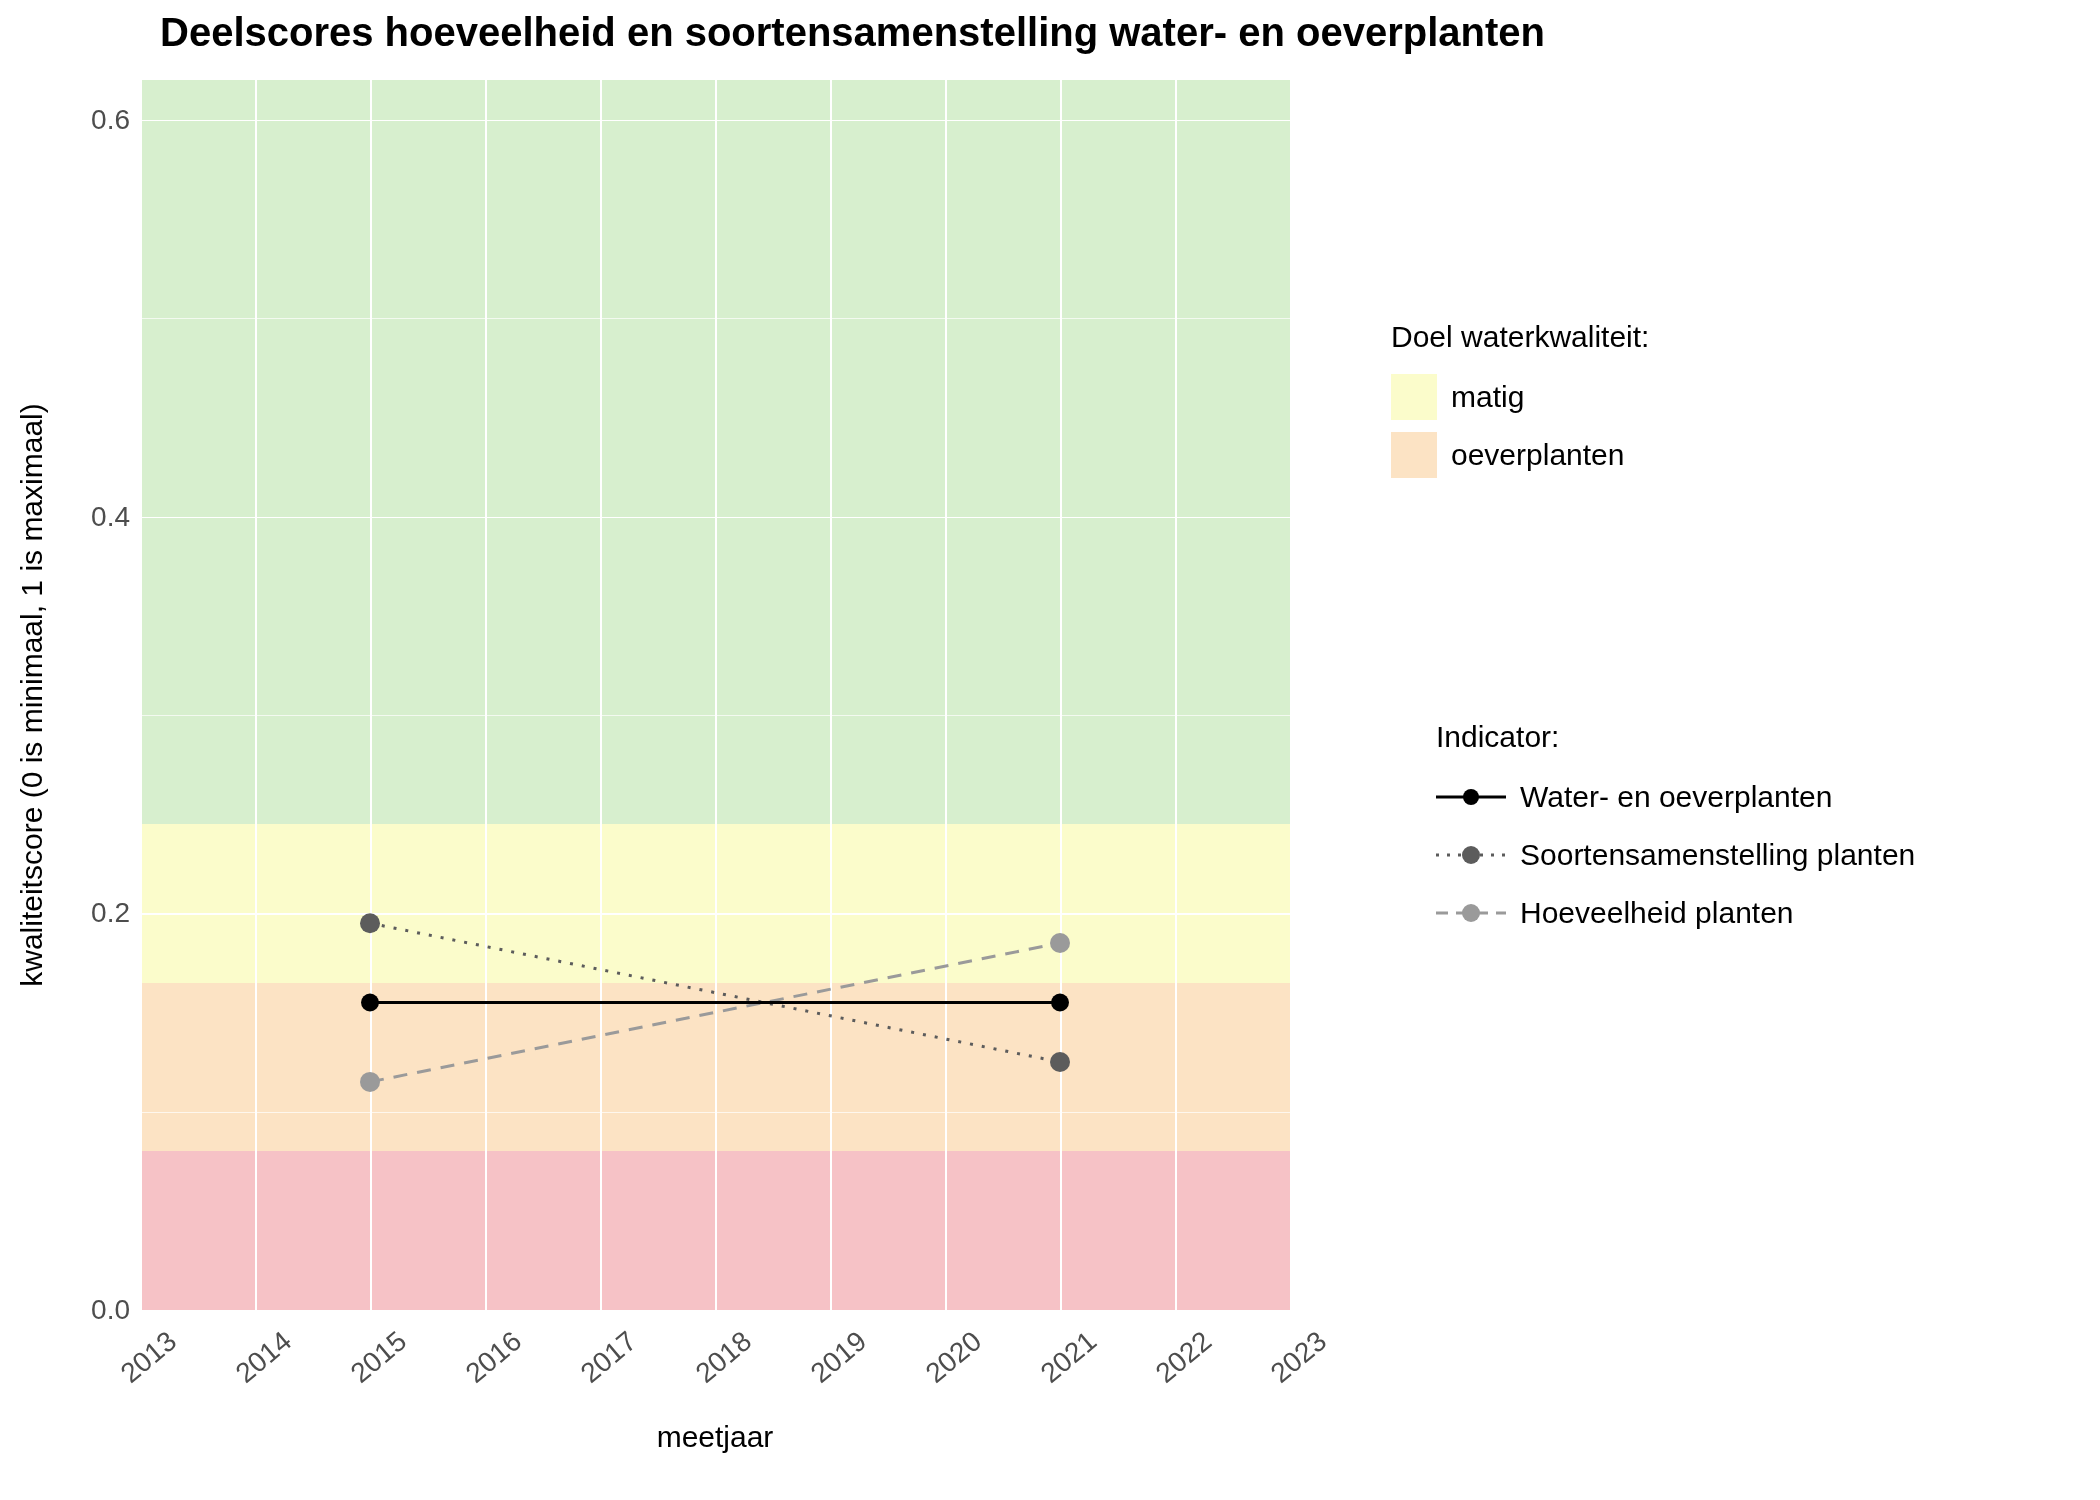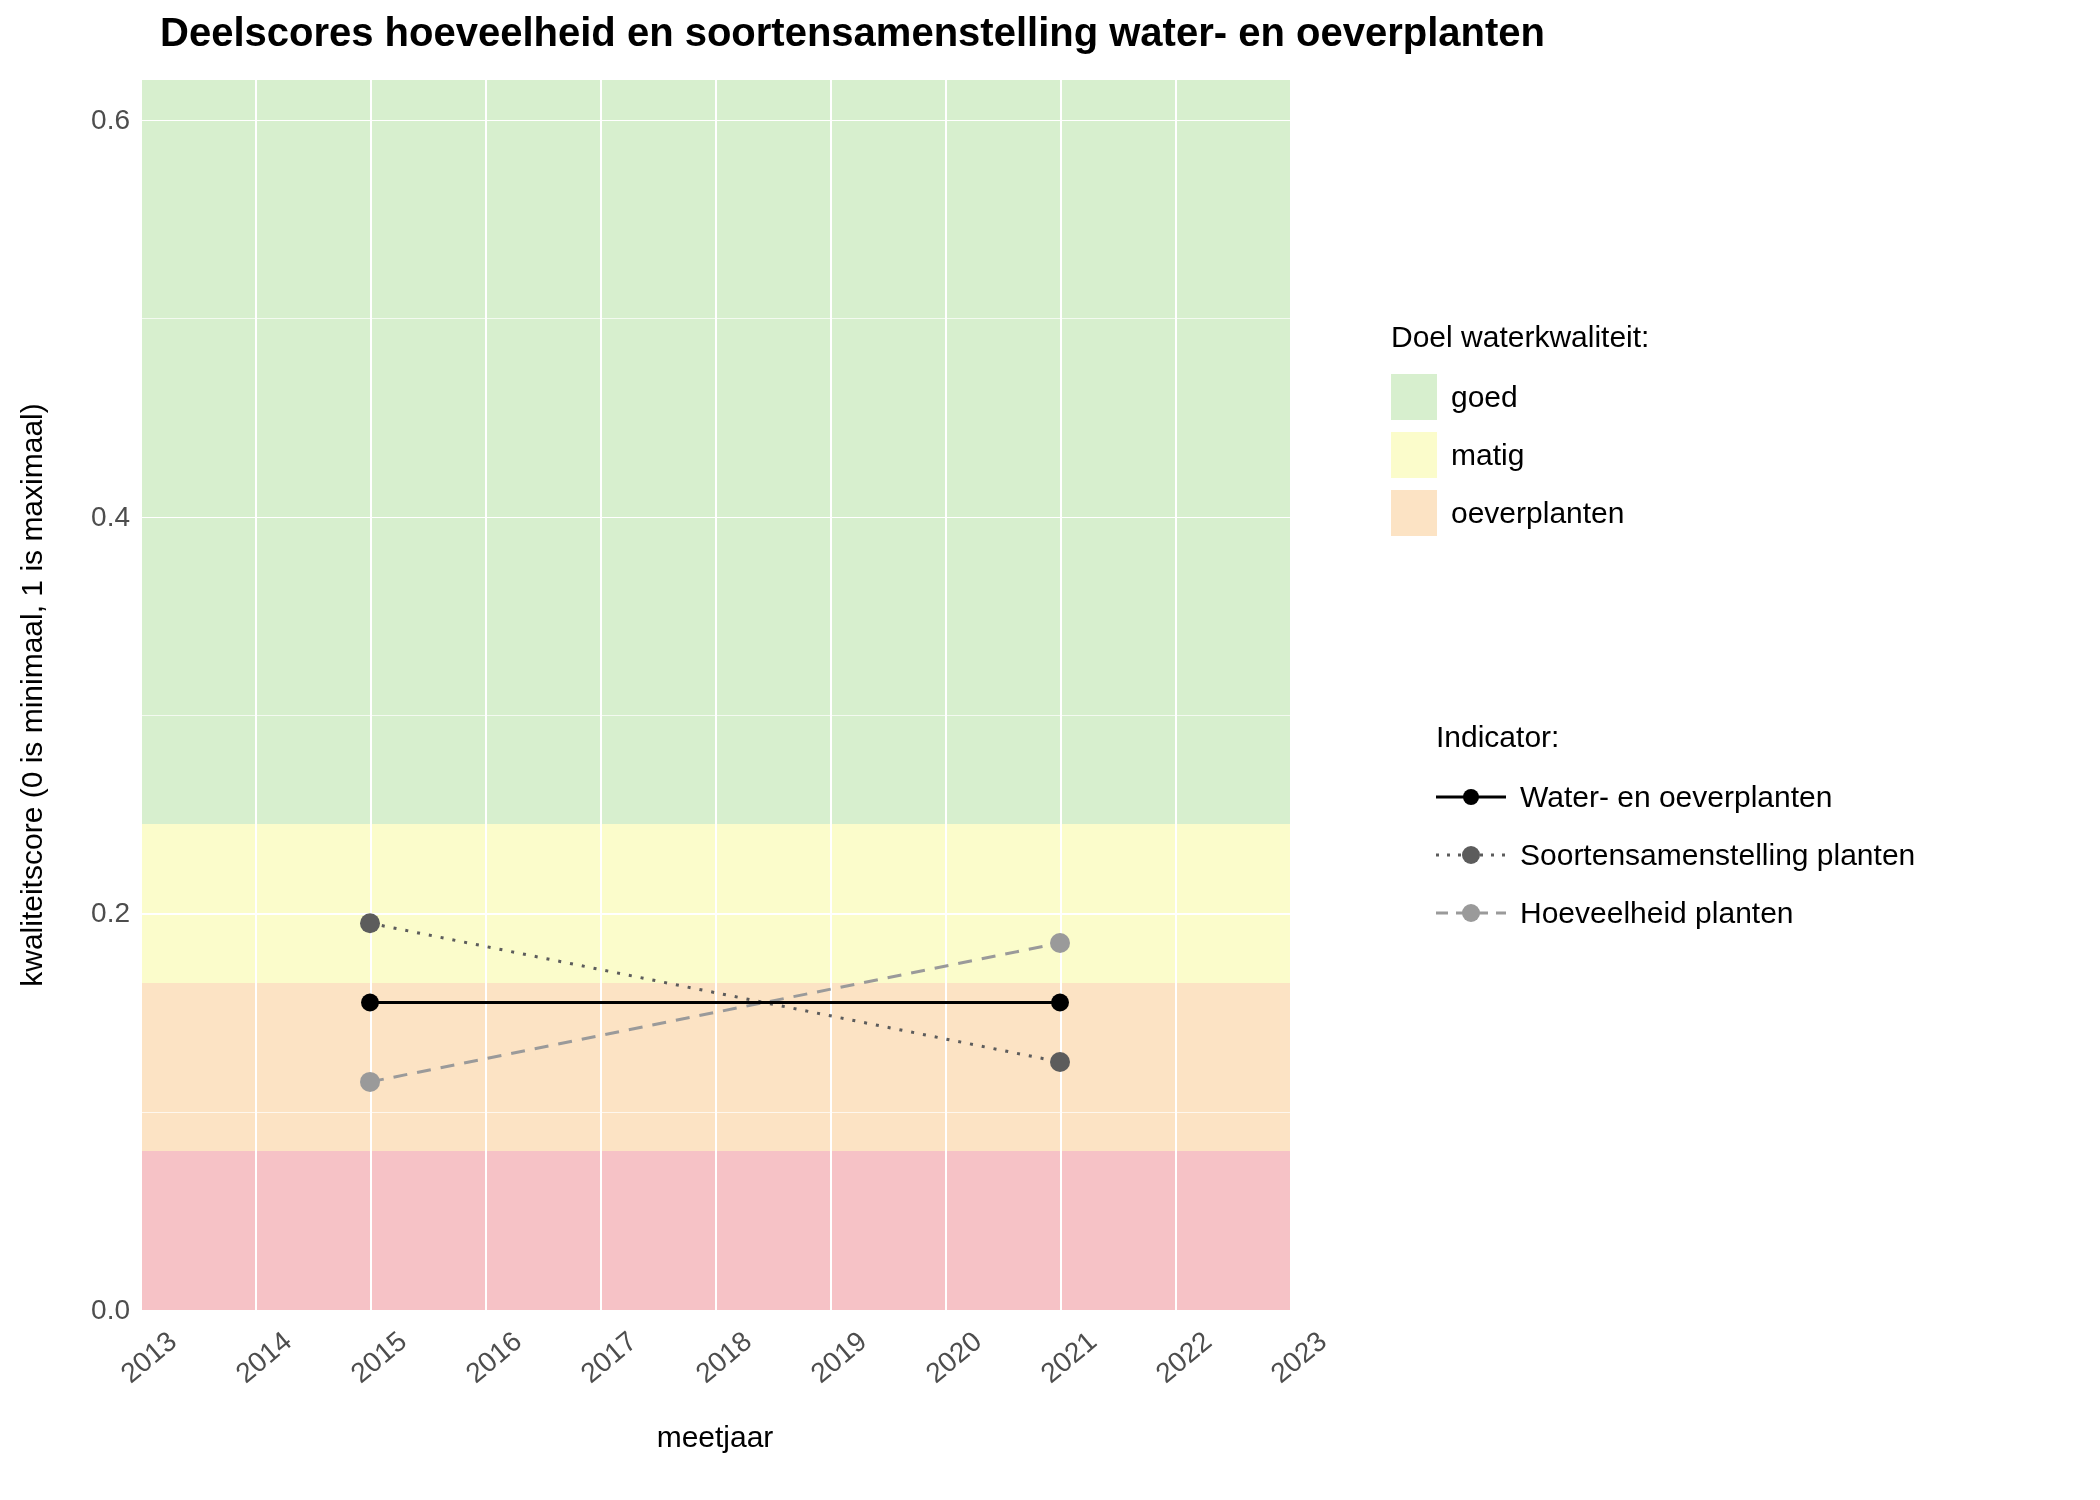--- a/index.html
+++ b/index.html
@@ -232,24 +232,20 @@
     <div class="x-tick" style="left:880px">2021</div>
     <div class="x-tick" style="left:995px">2022</div>
     <div class="x-tick" style="left:1110px">2023</div>
   </div>
 
   <div class="x-label">meetjaar</div>
 
   <div class="legend">
     <div class="legend-title">Doel waterkwaliteit:</div>
     <div class="legend-item">
-      <div class="legend-swatch" style="background:#d7efce"></div>
-      <div class="legend-label">goed</div>
-    </div>
-    <div class="legend-item">
       <div class="legend-swatch" style="background:#fbfccb"></div>
       <div class="legend-label">matig</div>
     </div>
     <div class="legend-item">
       <div class="legend-swatch" style="background:#fce3c4"></div>
       <div class="legend-label">oeverplanten</div>
     </div>
   </div>
 
   <div class="legend2">

